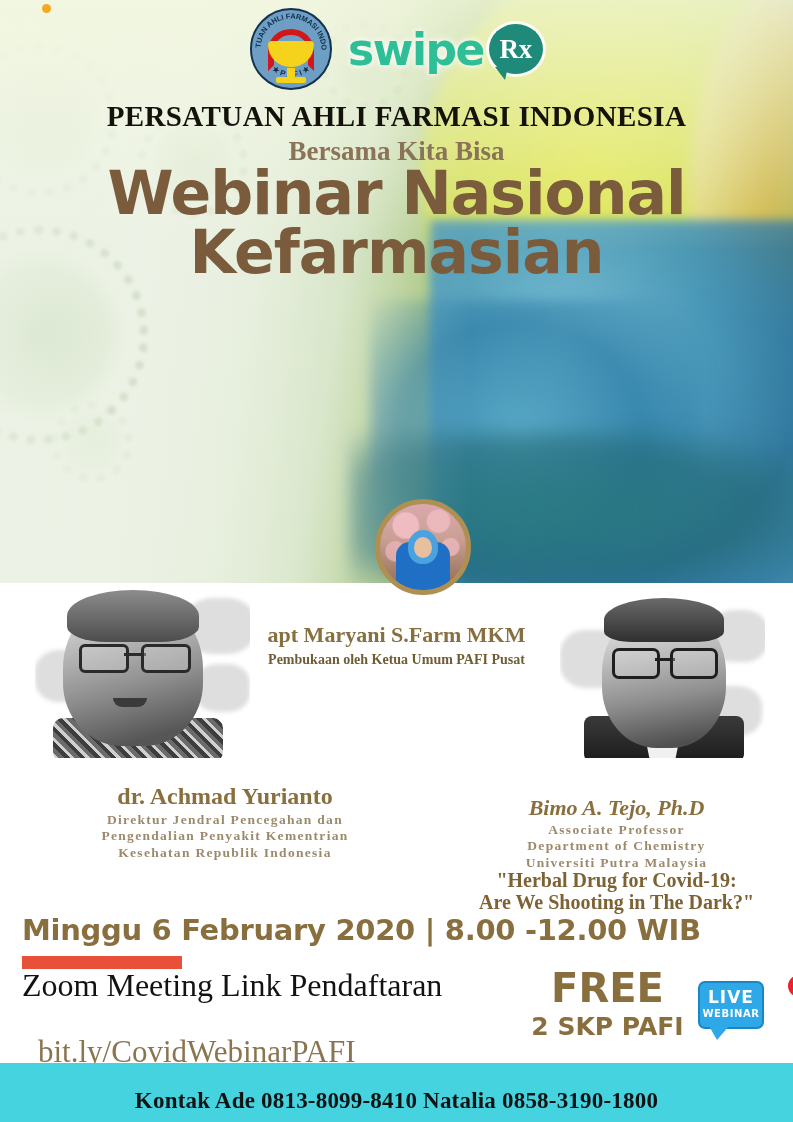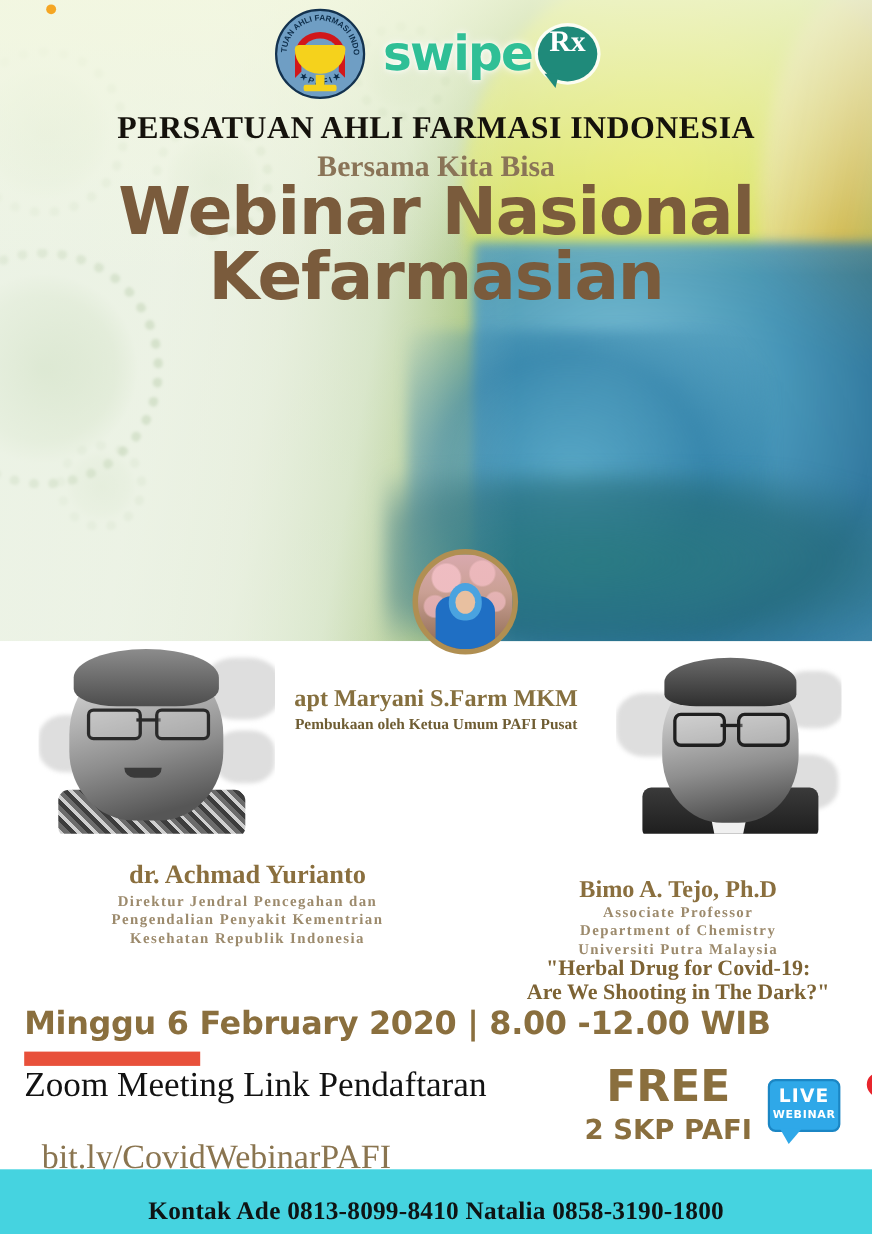--- a/index.html
+++ b/index.html
@@ -82,21 +82,21 @@
   .pafi-base{position:absolute;left:50%;top:86%;transform:translateX(-50%);width:30px;height:6px;background:#f5d21c;border-radius:2px;}
   .pafi-snake{position:absolute;left:50%;top:24%;transform:translateX(-50%);width:34px;height:30px;
     border:6px solid #d1171b;border-radius:50% 50% 0 0;border-bottom-color:transparent;}
   .pafi-snake2{position:absolute;left:58%;top:40%;width:7px;height:24px;background:#d1171b;border-radius:4px;transform:rotate(10deg);}
 
   .swipe-logo{display:flex;align-items:center;gap:5px;}
   .swipe-word{position:relative;font-family:"DejaVu Sans",sans-serif;font-weight:700;font-size:44px;color:#2fbf96;
     letter-spacing:-1.5px;text-shadow:0 0 5px rgba(255,255,255,.9),0 0 10px rgba(255,255,255,.7);}
   .swipe-dot{position:absolute;left:42px;top:-2px;width:9px;height:9px;border-radius:50%;background:#f5a623;}
   .rx-bubble{position:relative;width:54px;height:50px;border-radius:50%;background:#1f8a7a;
-    display:flex;justify-content:center;
+    display:flex;align-items:center;justify-content:center;
     box-shadow:0 0 0 3px rgba(255,255,255,.85);}
   .rx-bubble::after{content:"";position:absolute;left:6px;bottom:-6px;width:0;height:0;
     border-left:10px solid transparent;border-right:3px solid transparent;border-top:13px solid #1f8a7a;}
   .rx-text{font-family:"Liberation Serif",serif;font-weight:700;font-size:27px;color:#fff;line-height:1;}
 
   
   .org-name{position:absolute;left:0;top:100px;width:793px;text-align:center;
     font-family:"Liberation Serif",serif;font-weight:700;font-size:29px;color:#15120c;letter-spacing:.4px;}
   .tagline{position:absolute;left:0;top:136px;width:793px;text-align:center;
     font-family:"Liberation Serif",serif;font-weight:700;font-size:27px;color:#8a7457;}
@@ -163,21 +163,21 @@
   .spk-name{position:absolute;text-align:center;font-family:"Liberation Serif",serif;font-weight:700;color:#8a6f3e;}
   .spk-aff{position:absolute;text-align:center;font-family:"Liberation Serif",serif;font-weight:700;
     font-size:13.5px;line-height:1.22;color:#9c8a6c;letter-spacing:1.3px;}
   .spk-topic{position:absolute;text-align:center;font-family:"Liberation Serif",serif;font-weight:700;
     line-height:1.1;color:#7d6334;}
 
   .name-left{left:0;top:783px;width:450px;font-size:24px;}
   .aff-left{left:0;top:812px;width:450px;}
   .topic-left{left:0;top:858px;width:450px;font-size:21px;}
 
-  .name-right{left:440px;top:795px;width:353px;font-size:22px;}
+  .name-right{left:440px;top:795px;width:353px;font-size:22px;font-style:italic;}
   .aff-right{left:440px;top:822px;width:353px;}
   .topic-right{left:440px;top:869px;width:353px;font-size:20px;}
 
   
   .date-line{position:absolute;left:22px;top:913px;
     font-family:"DejaVu Sans",sans-serif;font-weight:700;font-size:29px;color:#8a6f3e;letter-spacing:-.3px;}
   .red-bar{position:absolute;left:22px;top:956px;width:160px;height:13px;background:#e8503a;}
   .zoom-line{position:absolute;left:22px;top:967px;
     font-family:"Liberation Serif",serif;font-size:32px;color:#121212;}
   .bitly{position:absolute;left:38px;top:1034px;

